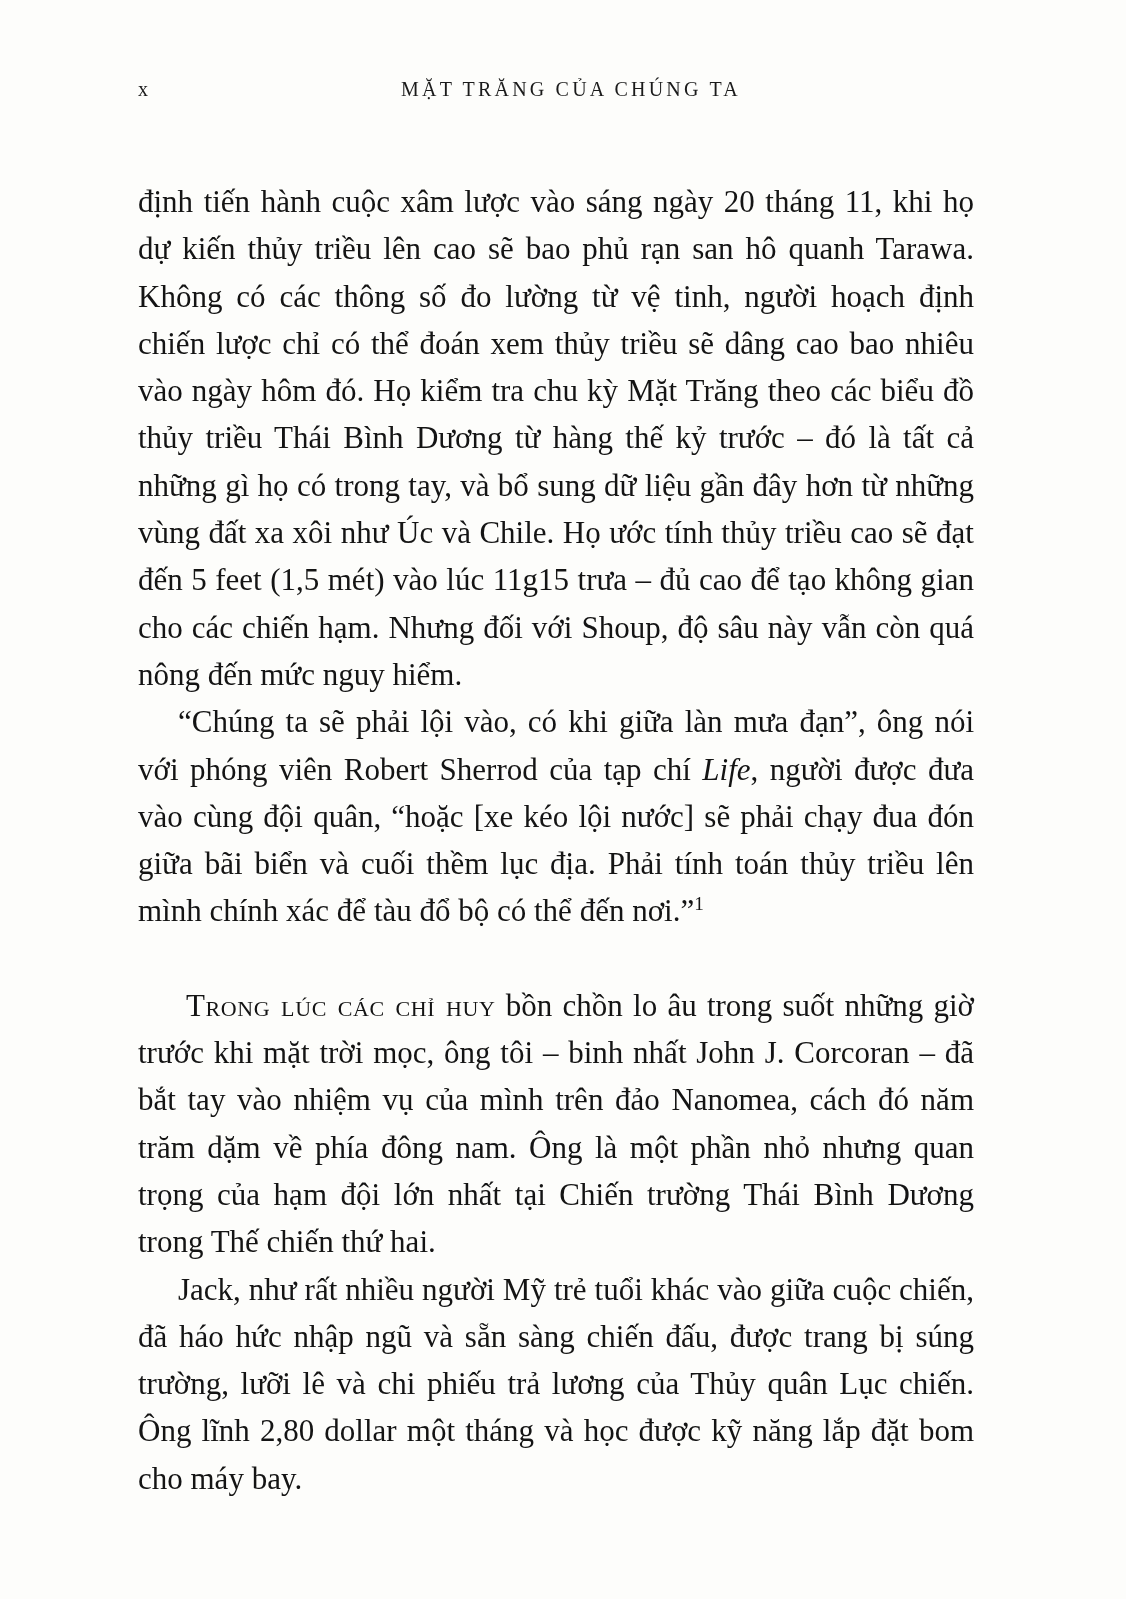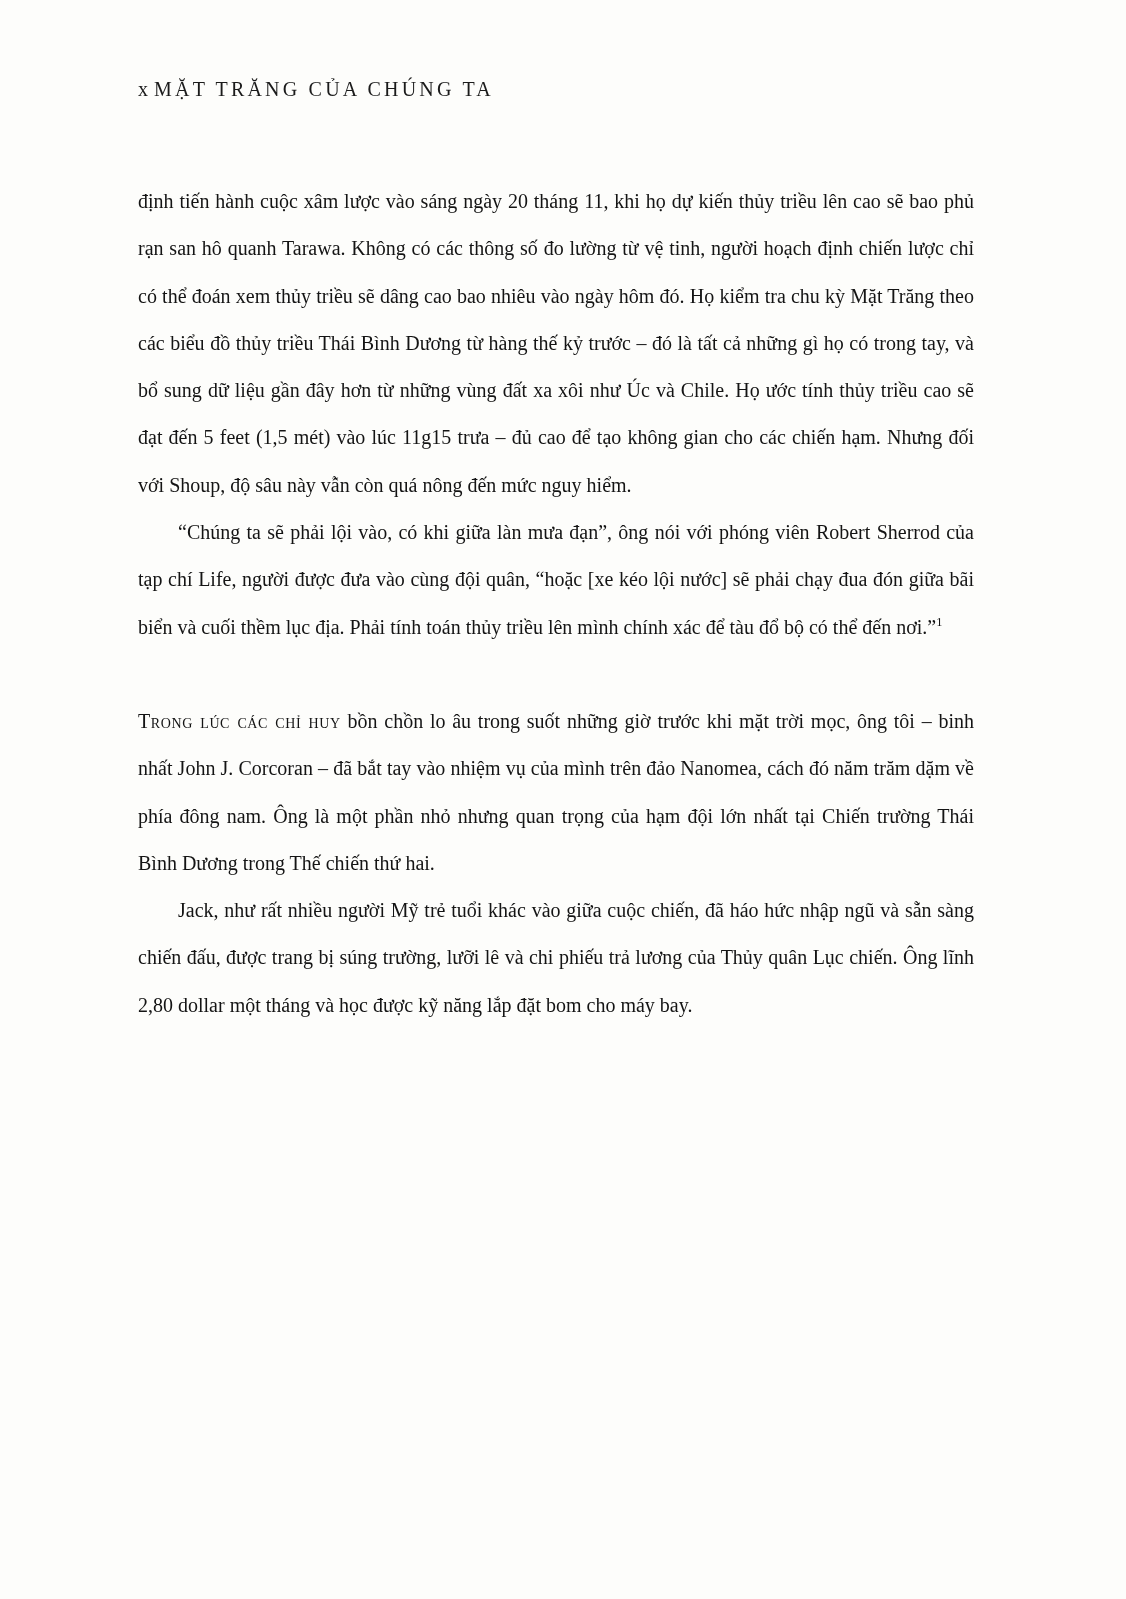--- a/index.html
+++ b/index.html
@@ -39,62 +39,64 @@
     font-family: "Liberation Serif", serif;
     font-size: 20px;
     letter-spacing: 1px;
     color: #1b1b1b;
   }
   .head-title {
     position: absolute;
     left: 0;
     right: 0;
     top: 0;
-    text-align: left;
+    text-align: center;
     font-family: "Liberation Serif", serif;
     font-size: 20px;
     letter-spacing: 3.2px;
     color: #1b1b1b;
     text-transform: uppercase;
     padding-left: 16px;
   }
 
   
   .text-block {
     position: absolute;
     top: 178px;
     left: 138px;
     width: 836px;
   }
 
   p {
     margin: 0;
-    font-size: 20px;
+    font-size: 31px;
     line-height: 47.3px;
     text-align: justify;
     text-justify: inter-word;
     color: #141414;
     -webkit-hyphens: none;
     hyphens: none;
   }
 
   p.indent {
     text-indent: 40px;
   }
 
   p.gap-before {
     margin-top: 47px;
   }
 
   .smallcaps {
     font-variant: small-caps;
     letter-spacing: 0.6px;
+    margin-left: 48px;
   }
 
   .italic {
+    font-style: italic;
   }
 
   sup {
     font-size: 0.62em;
     vertical-align: super;
     line-height: 0;
   }
 </style>
 </head>
 <body>

